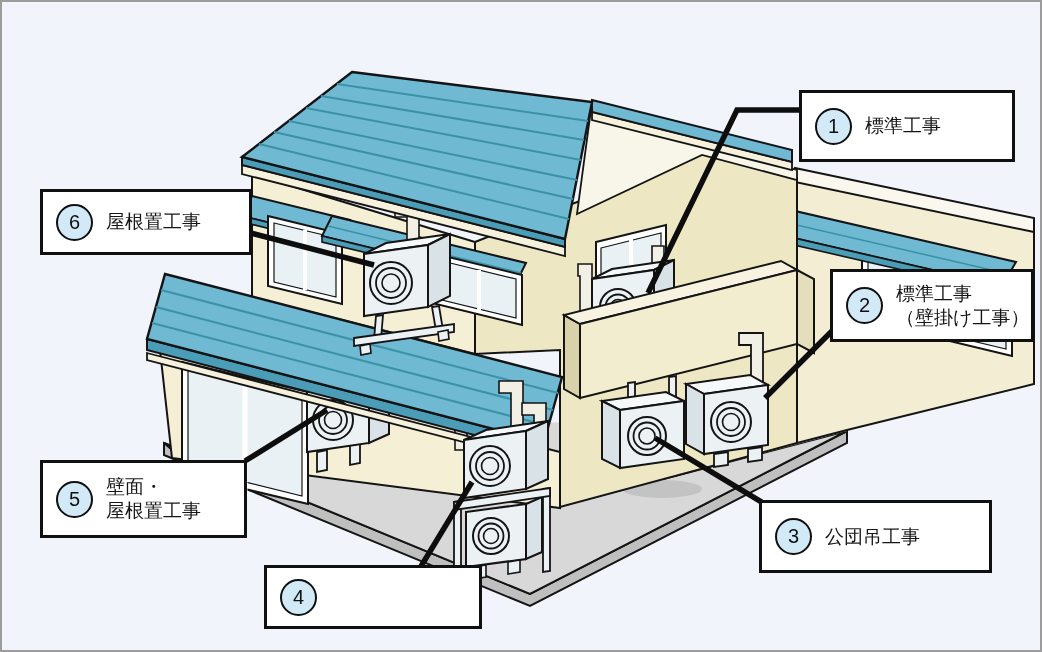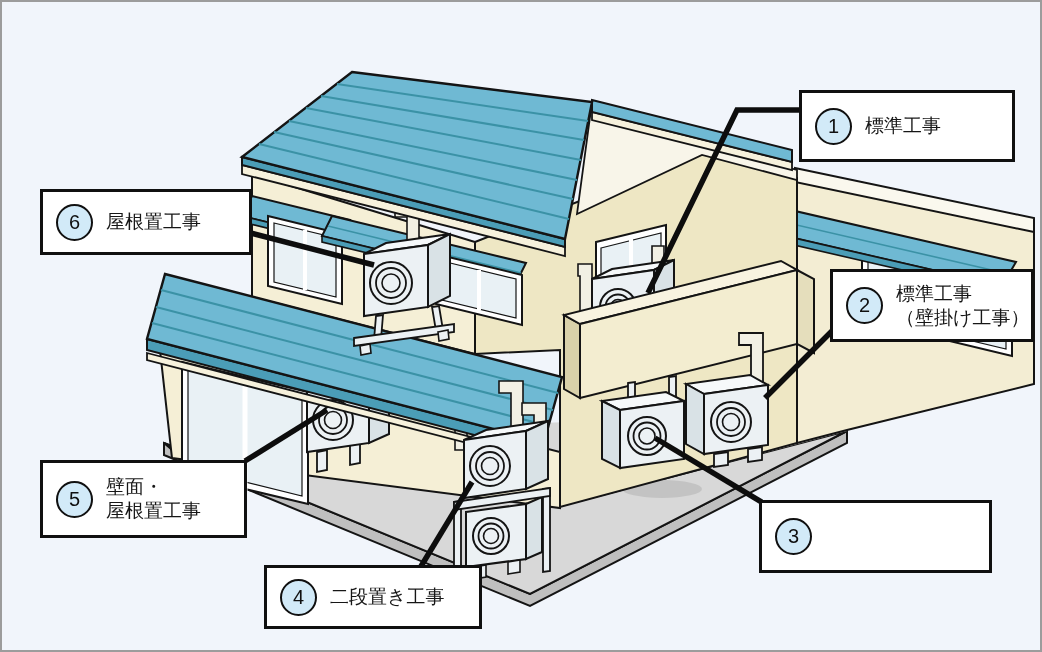--- a/index.html
+++ b/index.html
@@ -239,29 +239,26 @@
   <span class="num">2</span>
   <span class="txt">
     <span class="label-line">標準工事</span>
     <span class="label-line">（壁掛け工事）</span>
   </span>
 </div>
 
 <div class="callout box3">
   <span class="num">3</span>
   <span class="txt">
+    <span class="label-line">公団吊工事</span>
   </span>
 </div>
 
 <div class="callout box4">
   <span class="num">4</span>
-  <span class="txt">
-    <span class="label-line">二段置き工事</span>
-
-  </span>
 </div>
 
 <div class="callout box5">
   <span class="num">5</span>
   <span class="txt">
     <span class="label-line">壁面・</span>
     <span class="label-line">屋根置工事</span>
   </span>
 </div>
 

